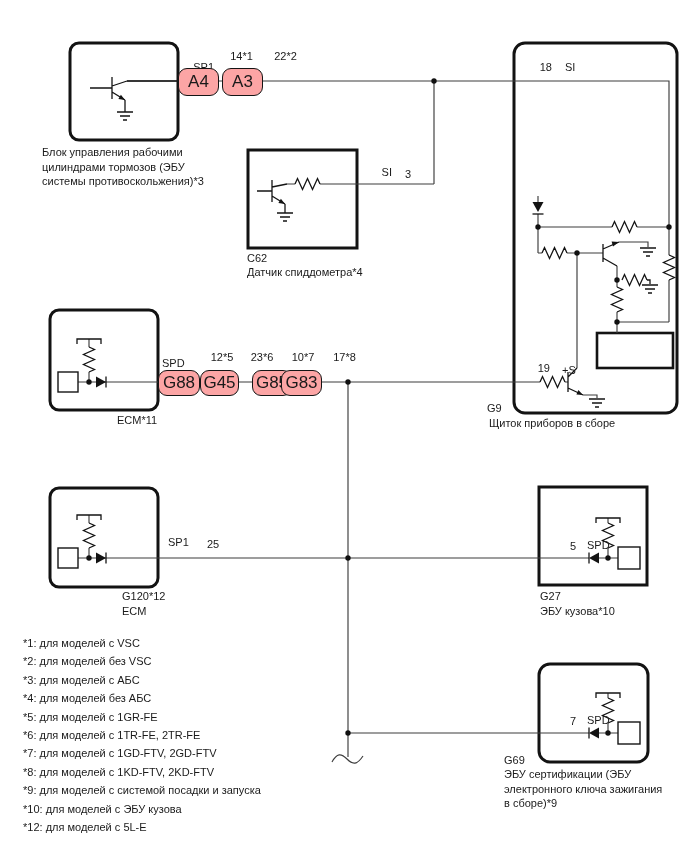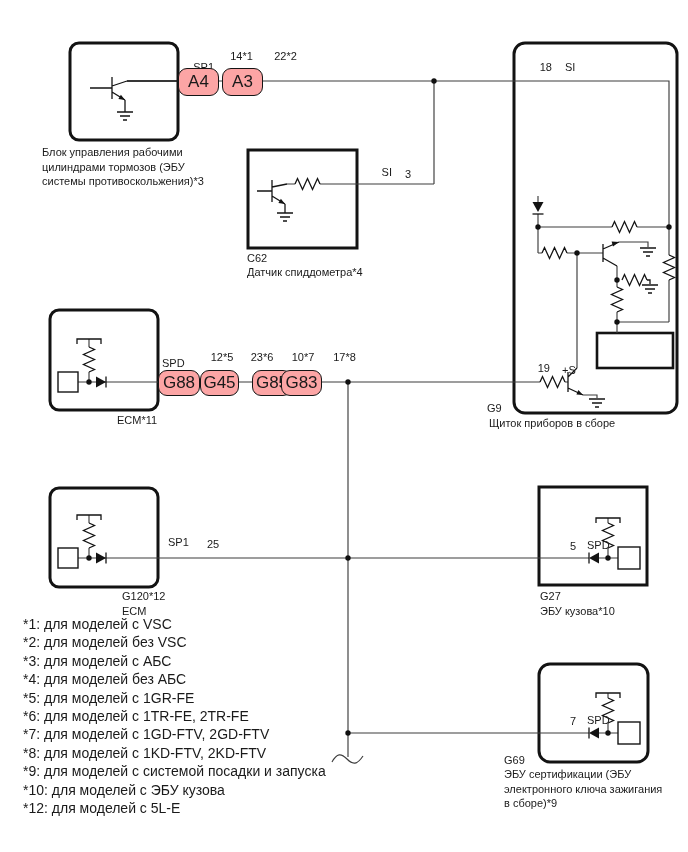--- a/index.html
+++ b/index.html
@@ -6,21 +6,21 @@
   #stage{position:relative;width:688px;height:852px;background:#ffffff;overflow:hidden;
          font-family:"Liberation Sans", sans-serif;color:#1a1a1a;}
   #wires{position:absolute;left:0;top:0;z-index:1;}
   .lbl{position:absolute;z-index:2;font-size:11px;line-height:13px;white-space:nowrap;padding-left:44px;}
   .ctr{text-align:center;}
   .rgt{text-align:right;}
   .pill{position:absolute;z-index:2;background:#fca5a5;border:1.6px solid #151515;border-radius:9px;
         display:flex;align-items:center;justify-content:center;font-size:17px;}
   .cap{position:absolute;z-index:2;font-size:11px;line-height:14px;white-space:nowrap;}
   .cap3 div{height:14.5px;}
-  #footnotes{position:absolute;left:23px;top:615px;z-index:2;font-size:14px;}
+  #footnotes{position:absolute;left:23px;top:634px;z-index:2;font-size:11px;}
   #footnotes div{height:18.4px;line-height:18.4px;white-space:nowrap;}
   .wire{stroke:#3d3d3d;stroke-width:1.15;fill:none;}
   .comp{stroke:#141414;stroke-width:1.3;fill:none;}
   .box{stroke:#131313;stroke-width:3;fill:none;}
   .fill{fill:#131313;stroke:none;}
 </style>
 </head>
 <body>
 
 <div id="stage">

